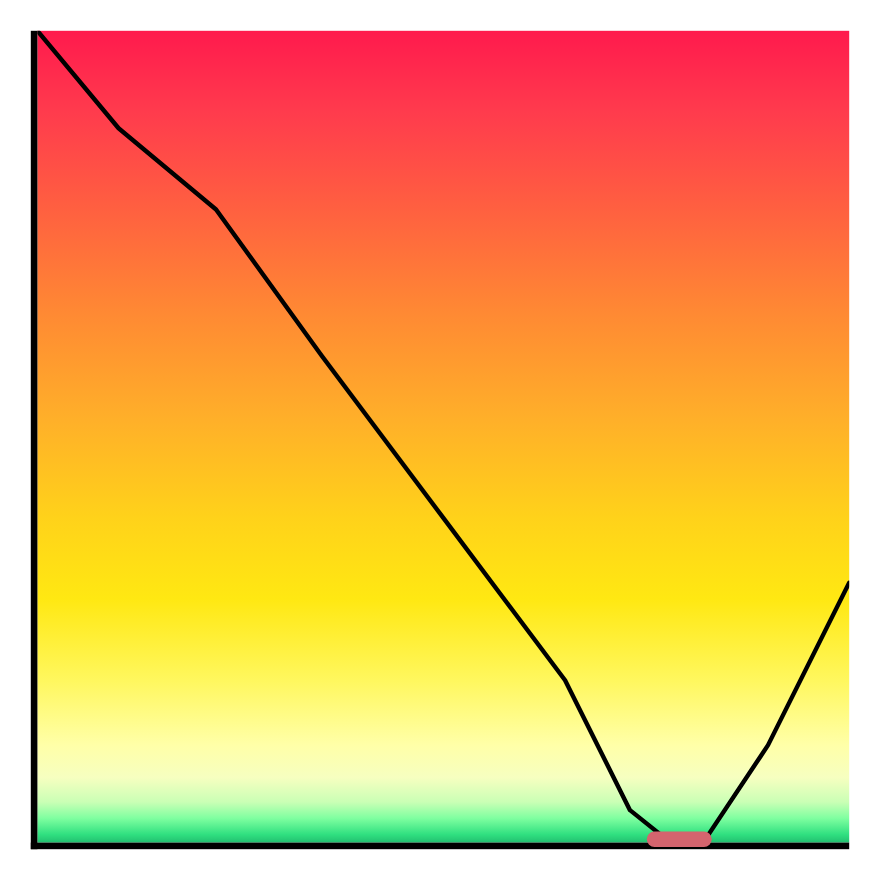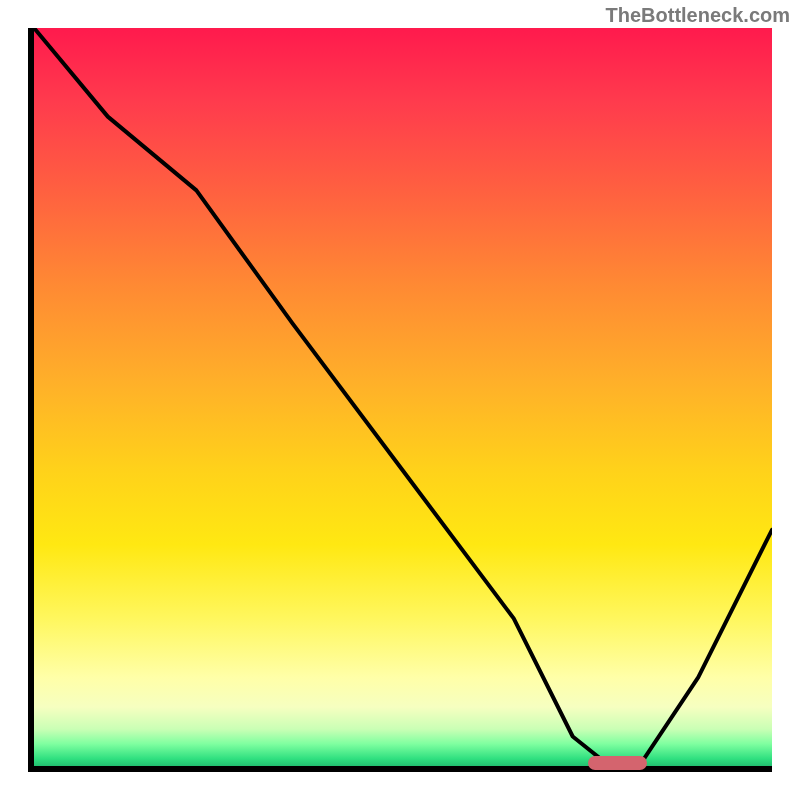--- a/index.html
+++ b/index.html
@@ -63,21 +63,20 @@
     height: 14px;
     border-radius: 7px;
     background: #d4646e;
   }
 </style>
 </head>
 <body>
 
 <div class="container">
 
-  <div class="watermark">TheBottleneck.com</div>
 
   <div class="plot-area">
 
     <svg class="curve" viewBox="0 0 738 738" preserveAspectRatio="none">
       <path id="curve-path" fill="none" stroke="#000" stroke-width="4" stroke-linejoin="round" stroke-linecap="round" d="M0.0 0.0 L73.8 88.6 L162.4 162.4 L258.3 295.2 L369.0 442.8 L479.7 590.4 L538.7 708.5 L575.6 738.0 L605.2 738.0 L664.2 649.4 L738.0 501.8"></path>
     </svg>
 
     <div class="marker" id="valley-marker" style="left: 553.5px; width: 59.04px; top: 728px; background: rgb(212, 100, 110);"></div>
   </div>
 

